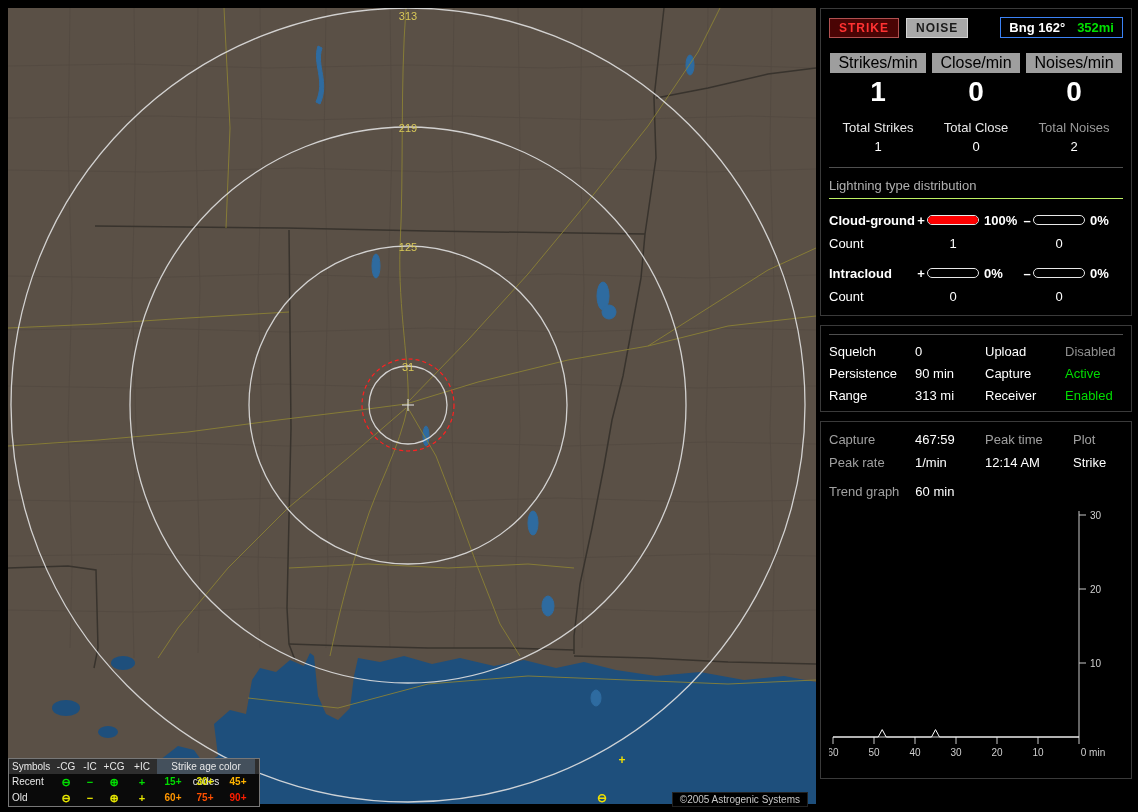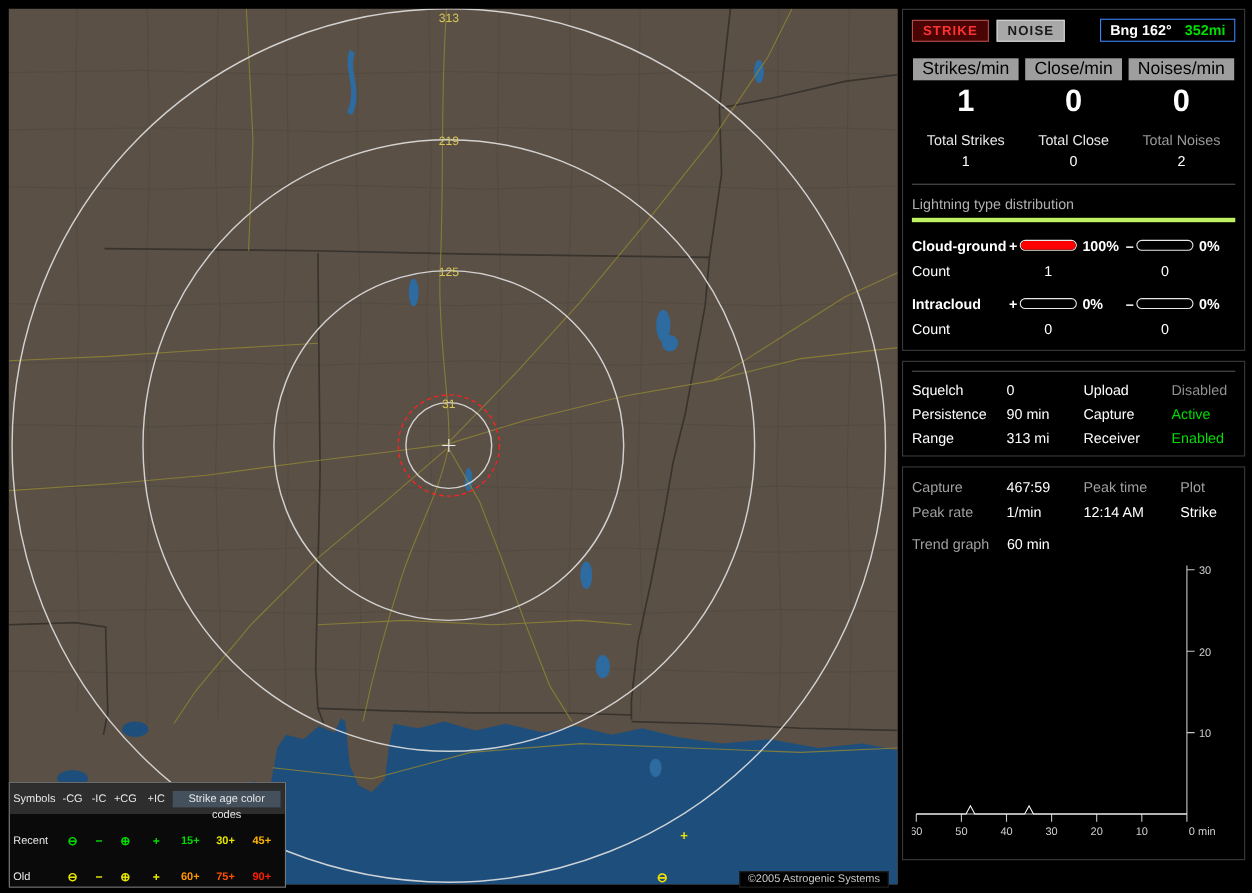--- a/index.html
+++ b/index.html
@@ -7,23 +7,23 @@
               font-family:"Liberation Sans", sans-serif; }
   body { position:relative; color:#fff; }
 
   
   #map { position:absolute; left:8px; top:8px; width:808px; height:796px; background:#5a5046; }
   #map svg { display:block; }
 
   #legend { position:absolute; left:0; bottom:-3px; width:252px; background:#0a0a0a;
             border:1px solid #777; font-size:10px; z-index:6; color:#e8e8e8; }
   .lgrid { display:grid; grid-template-columns:44px 26px 22px 26px 30px 32px 32px 34px; align-items:center; }
-  .lhead { background:#2e2e2e; height:28px; line-height:15px; }
+  .lhead { background:#2e2e2e; height:15px; line-height:15px; }
   .lhead .ages-head { grid-column:6 / span 3; background:#44505c; text-align:center; height:15px; }
-  .lrow { height:16px; line-height:16px;margin-top:17px; }
+  .lrow { height:16px; line-height:16px; }
   .lc { text-align:center; }
   .lname { padding-left:3px; }
   .lsym { font-size:11px; font-weight:bold; }
   .lage { font-weight:bold; }
 
   #copyright { position:absolute; right:8px; bottom:-3px; background:#000; color:#c8c8c8;
                font-size:10px; padding:1px 7px; z-index:6; border:1px solid #222; }
 
   
   #sidebar { position:absolute; left:820px; top:8px; width:312px; height:796px; font-size:13px; }
@@ -40,21 +40,21 @@
 
   .ratecols { display:grid; grid-template-columns:1fr 1fr 1fr; margin-top:15px; text-align:center; }
   .ratecol { display:flex; flex-direction:column; align-items:center; }
   .chip { font-size:16px; background:#9e9e9e; color:#000; padding:1px 8px; }
   .bignum { font-size:28px; font-weight:bold; margin-top:4px; line-height:1.1; }
   .totlabel { font-size:13px; margin-top:12px; color:#e8e8e8; }
   .totlabel.dim { color:#9a9a9a; }
   .totval { font-size:13px; margin-top:4px; }
 
   .divider { border-top:1px solid #4f4f4f; margin:13px 0 10px; }
-  .dist-title { color:#b0b0b0; padding-bottom:5px; border-bottom:4px solid #bef264; margin-bottom:9px; }
+  .dist-title { color:#b0b0b0; padding-bottom:5px; border-bottom:1px solid #bef264; margin-bottom:9px; }
 
   .distrow { display:grid; grid-template-columns:86px 12px 52px 42px 12px 52px 30px;
              align-items:center; height:25px; }
   .distrow.gap { margin-top:7px; }
   .dlabel { font-weight:bold; }
   .countrow { height:21px; }
   .countrow .dlabel { font-weight:normal; }
   .sign { text-align:center; font-weight:bold; }
   .bar { height:10px; border:1px solid #e8e8e8; border-radius:5px; background:#000;
          overflow:hidden; display:block; }

